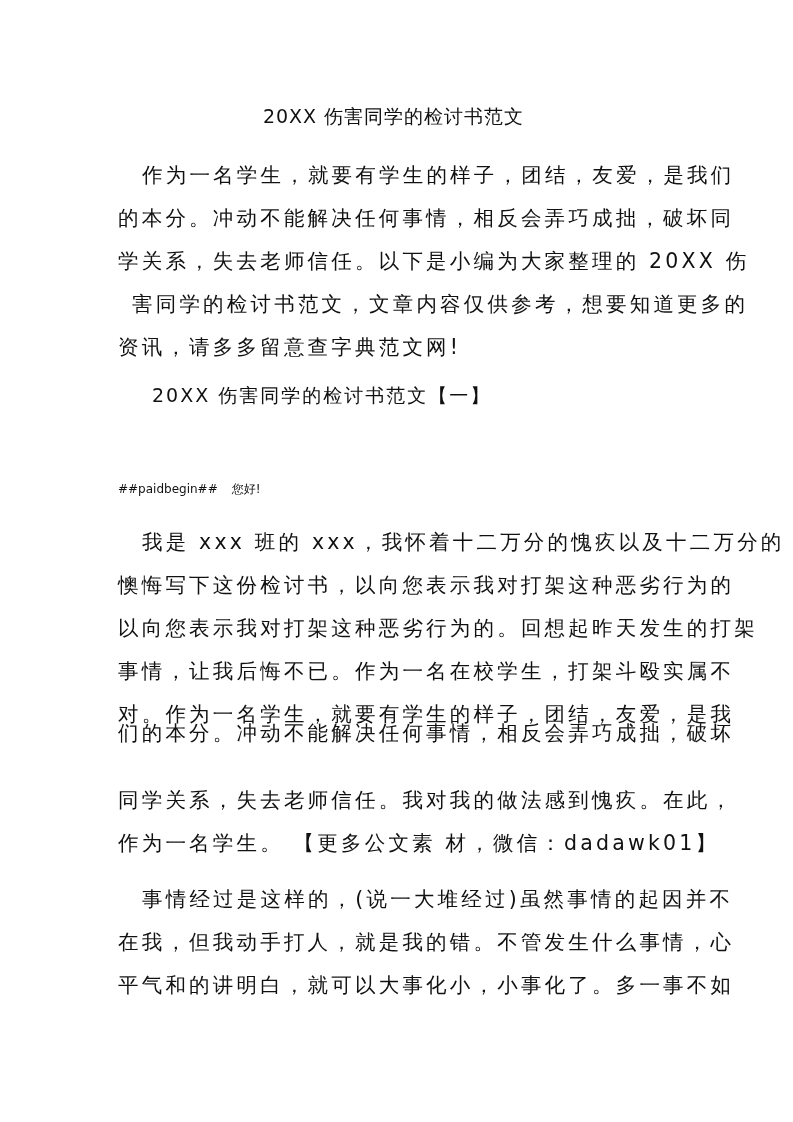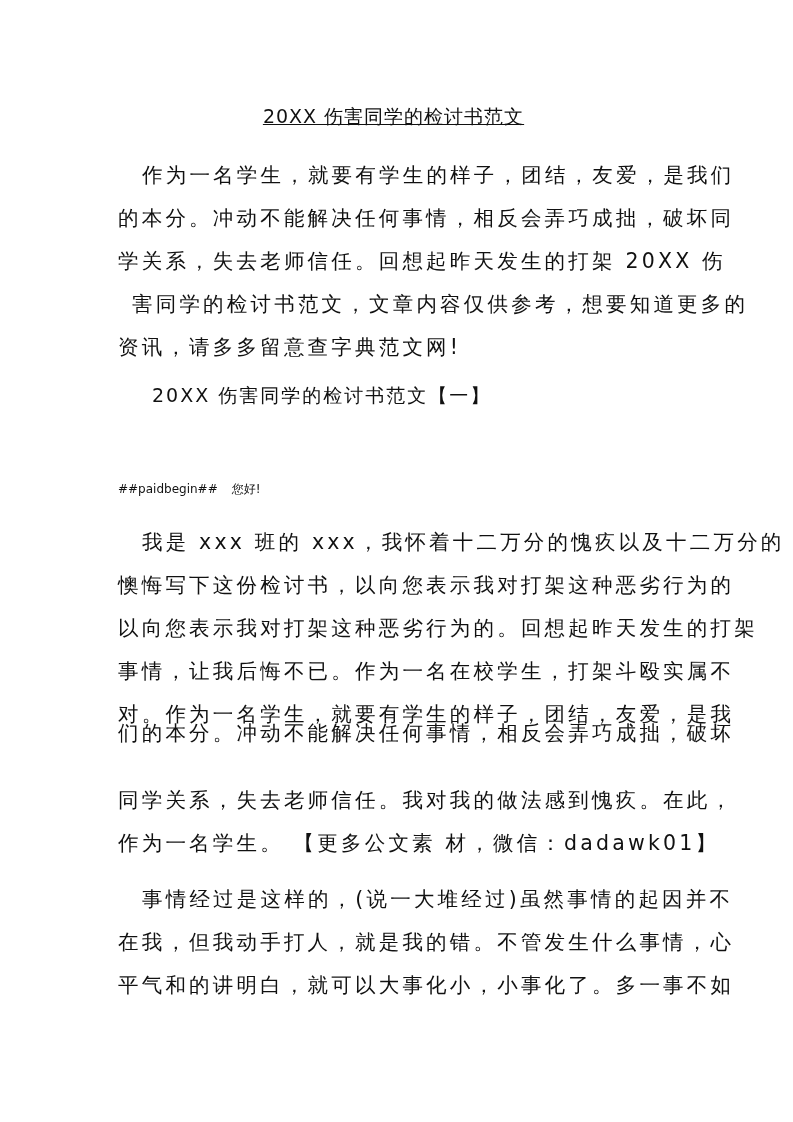--- a/index.html
+++ b/index.html
@@ -25,21 +25,20 @@
     .title {
       position: absolute;
       top: 102px;
       left: 0;
       width: 787px;
       text-align: center;
       font-size: 19px;
       letter-spacing: 1px;
       line-height: 28px;
       white-space: nowrap;
-      text-decoration: underline;
     }
     .line {
       position: absolute;
       left: 118px;
       font-size: 20.5px;
       line-height: 30px;
       letter-spacing: 3.2px;
       white-space: nowrap;
     }
     .line.indent { left: 142px; }
@@ -64,21 +63,21 @@
   </style>
 </head>
 <body>
 
 <div class="page">
 
   <div class="title">20XX 伤害同学的检讨书范文</div>
 
   <div class="line indent" style="top:160px;">作为一名学生，就要有学生的样子，团结，友爱，是我们</div>
   <div class="line" style="top:203px;">的本分。冲动不能解决任何事情，相反会弄巧成拙，破坏同</div>
-  <div class="line" style="top:246px;">学关系，失去老师信任。回想起昨天发生的打架 20XX 伤</div>
+  <div class="line" style="top:246px;">学关系，失去老师信任。以下是小编为大家整理的 20XX 伤</div>
   <div class="line" style="top:289px;margin-left:14px;">害同学的检讨书范文，文章内容仅供参考，想要知道更多的</div>
   <div class="line" style="top:332px;">资讯，请多多留意查字典范文网!</div>
 
   <div class="heading">20XX 伤害同学的检讨书范文【一】</div>
 
 
   <div class="small-line">
     <span class="marker">##paidbegin##</span><span>您好!</span>
   </div>
 

